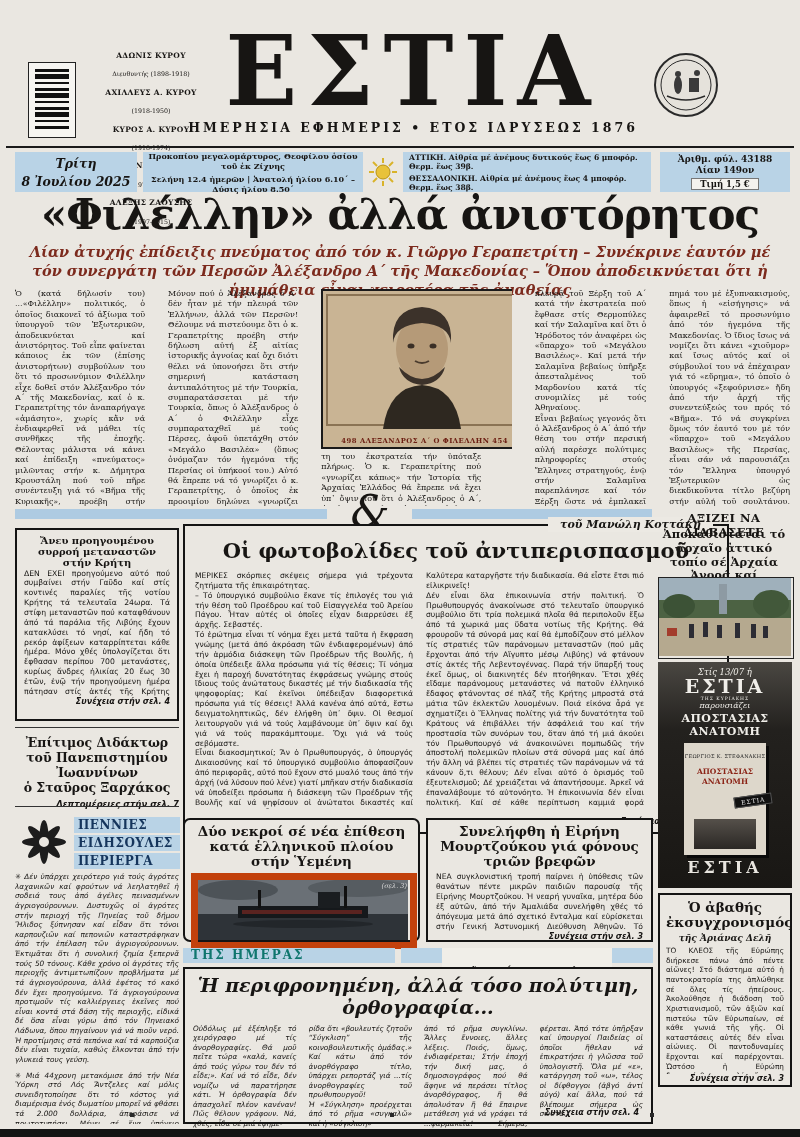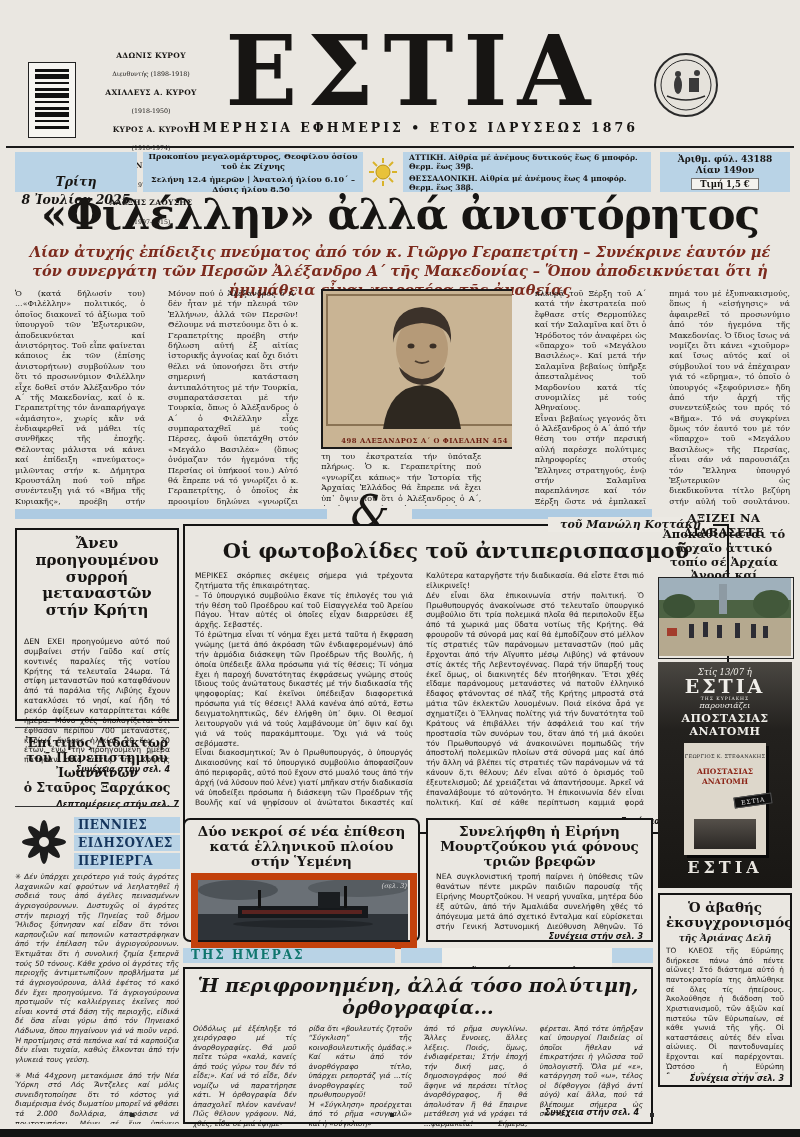--- a/index.html
+++ b/index.html
@@ -16,21 +16,21 @@
   .founder-name{font-size:7.5px;font-weight:bold;letter-spacing:.3px;}
   .founder-years{font-size:6.3px;}
   .logo{left:178px;top:28px;width:470px;text-align:center;font-size:94px;line-height:.92;
         font-weight:bold;letter-spacing:10px;transform:scaleY(1.04);}
   .tagline{left:178px;top:120px;width:470px;text-align:center;font-size:12.5px;font-weight:bold;letter-spacing:3px;}
   .seal{left:653px;top:52px;width:66px;height:66px;}
   .rule-top{left:6px;top:146px;width:788px;height:2px;background:#1a1a1a;}
   
   .ib{background:#b9d3e6;}
   .ib-date{left:15px;top:152px;width:122px;height:40px;text-align:center;font-style:italic;font-weight:bold;
-           font-size:12.5px;line-height:1.45;padding-top:21px;box-sizing:border-box;}
+           font-size:12.5px;line-height:1.45;padding-top:3px;box-sizing:border-box;}
   .ib-saints{left:143px;top:152px;width:220px;height:40px;text-align:center;font-size:8px;font-weight:bold;
              display:flex;flex-direction:column;justify-content:center;gap:3px;box-sizing:border-box;padding:0 4px;}
   .sun{left:368px;top:157px;width:30px;height:30px;}
   .ib-weather{left:403px;top:152px;width:248px;height:40px;font-size:7.6px;font-weight:bold;
               display:flex;flex-direction:column;justify-content:center;gap:3px;box-sizing:border-box;padding:0 6px;text-align:left;}
   .ib-issue{left:660px;top:152px;width:130px;height:40px;text-align:center;font-size:9px;font-weight:bold;
             box-sizing:border-box;padding-top:2px;line-height:1.25;}
   .price-box{display:inline-block;background:#f4f2ee;border:1px solid #777;padding:0 8px;font-size:8.5px;margin-top:1px;}
   
   .headline{left:0;top:190px;width:800px;text-align:center;font-size:42px;font-weight:bold;letter-spacing:-1px;}
@@ -46,21 +46,21 @@
   .under-fig{width:160px;}
   
   .strip{top:509px;height:10px;background:#aecbe2;}
   .strip-l{left:15px;width:312px;}
   .strip-r{left:412px;width:240px;}
   .amp{left:330px;top:486px;width:80px;text-align:center;font-size:44px;font-style:italic;}
   
   .nbox{border:2px solid #141414;box-sizing:border-box;background:#eae7e1;}
   .crete{left:15px;top:528px;width:164px;height:193px;padding:5px 7px;}
   .box-title{font-weight:bold;text-align:center;line-height:1.12;}
-  .crete .box-title{font-size:15px;margin-bottom:18px;}
+  .crete .box-title{font-size:10px;margin-bottom:0;}
   .sans{font-family:"DejaVu Sans",sans-serif;}
   .crete-body{font-size:7.7px;line-height:1.28;height:128px;overflow:hidden;}
   .cont{font-family:"DejaVu Sans",sans-serif;font-size:8px;font-weight:bold;font-style:italic;text-align:right;}
   .hdiv{left:15px;top:727px;width:164px;height:1px;background:#333;}
   .xarch{left:15px;top:735px;width:164px;text-align:center;}
   .xarch-title{font-size:12.5px;font-weight:bold;line-height:1.2;}
   .xarch-det{font-size:8.5px;font-style:italic;font-weight:bold;text-align:right;margin-top:4px;font-family:"DejaVu Sans",sans-serif;}
   .hdiv2{left:15px;top:806px;width:164px;height:1px;background:#333;}
   
   .kottakis{left:183px;top:524px;width:546px;height:310px;padding:6px 10px;position:absolute;}

